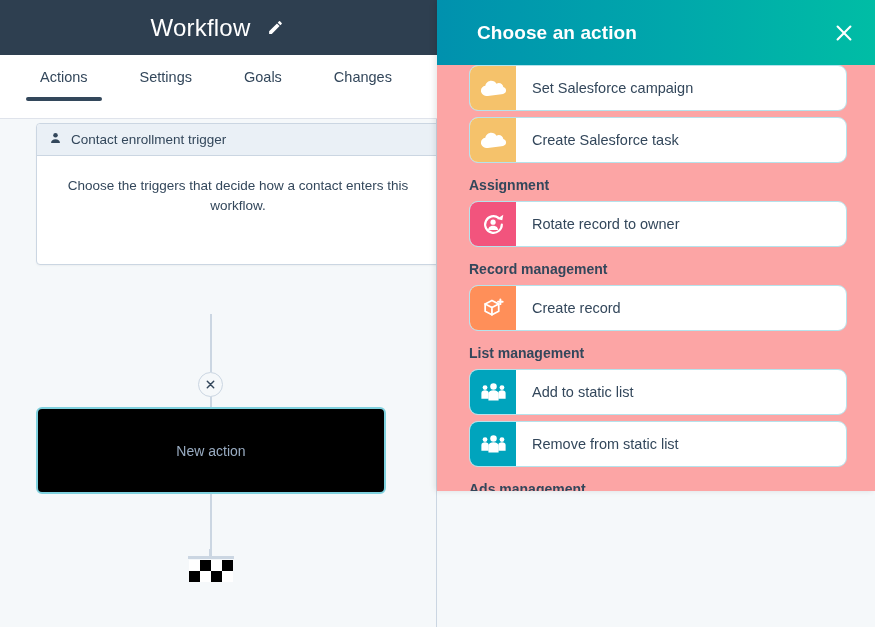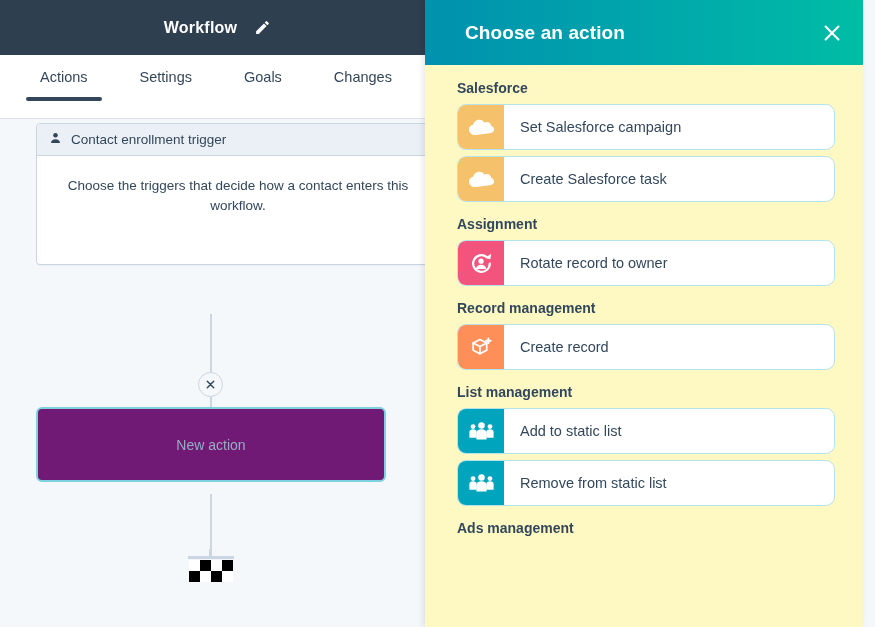--- a/index.html
+++ b/index.html
@@ -17,21 +17,21 @@
     width: 437px; height: 627px;
     background: #f5f8fa;
     overflow: hidden;
   }
   #topbar {
     height: 55px; background: #2e3f50;
     display: flex; align-items: center; justify-content: center;
     gap: 14px;
   }
   #wf-title {
-    color: #ffffff; font-size: 16px; font-weight: 700; letter-spacing: .2px;
+    color: #ffffff; font-size: 24px; font-weight: 400; letter-spacing: .2px;
   }
   #pencil-btn {
     width: 22px; height: 22px; display: flex; align-items: center; justify-content: center;
     cursor: pointer;
   }
   #tabsbar {
     height: 64px; background: #ffffff;
     display: flex; align-items: flex-start; padding-left: 26px;
     border-bottom: 1px solid #dfe3eb;
     position: relative;
@@ -87,41 +87,41 @@
 
   #remove-node-btn {
     position: absolute; left: 198px; top: 253px;
     width: 25px; height: 25px; border-radius: 50%;
     background: #f5f8fa; border: 1px solid #cbd6e2;
     display: flex; align-items: center; justify-content: center;
     cursor: pointer;
   }
 
   #new-action-card {
-    position: absolute; left: 36px; top: 288px; width: 350px; height: 75px;
-    background: #701a75; border: 2px solid #7fd1de; border-radius: 6px;
+    position: absolute; left: 36px; top: 288px; width: 350px; height: 87px;
+    background: #000000; border: 2px solid #7fd1de; border-radius: 6px;
     display: flex; align-items: center; justify-content: center;
     cursor: pointer;
   }
   #new-action-label { font-size: 14px; color: #99acc2; }
 
   #goal-flag { position: absolute; left: 188px; top: 430px; }
   .flag-pole { width: 3px; height: 10px; background: #cbd6e2; margin-left: 21px; }
   .flag-cross { width: 46px; height: 3px; background: #cbd6e2; margin-top: -3px; }
   .flag-grid {
     display: grid; grid-template-columns: repeat(4, 11px);
     grid-template-rows: repeat(2, 11px); margin-top: 1px; margin-left: 1px;
   }
   .fc-w { background: #ffffff; }
   .fc-b { background: #000000; }
 
   
   #panel {
-    position: absolute; right: 12px; top: 0; width: 438px; height: 627px;
-    background: #fef9c3; display: flex; flex-direction: column;
+    position: absolute; right: 0; top: 0; width: 438px; height: 491px;
+    background: #fca5a5; display: flex; flex-direction: column;
     box-shadow: -2px 0 6px rgba(0,0,0,.10);
   }
   #panel-head {
     height: 65px; flex: 0 0 65px;
     background: linear-gradient(90deg, #0091ae 0%, #00a8ab 55%, #00bda5 100%);
     display: flex; align-items: center; justify-content: space-between;
     padding: 0 16px 0 40px;
   }
   #panel-title { color: #fff; font-size: 19px; font-weight: bold; letter-spacing: .1px; }
   #panel-close { width: 30px; height: 30px; display: flex; align-items: center; justify-content: center; cursor: pointer; }
@@ -231,21 +231,20 @@
       <span id="panel-title">Choose an action</span>
       <span id="panel-close">
         <svg width="22" height="22" viewBox="0 0 24 24" stroke="#ffffff" stroke-width="2.3" stroke-linecap="round" fill="none">
           <path d="M5 5 L19 19 M19 5 L5 19"></path>
         </svg>
       </span>
     </div>
 
     <div id="panel-body">
 
-      <div class="section-title first">Salesforce</div>
       <div class="action-card">
         <span class="action-icon" style="background:#f5c26b">
           <svg width="26" height="18" viewBox="0 0 28 18" fill="#ffffff">
             <path d="M8.4 17.6C4.1 17.6 1 15.1 1 11.9c0-2.6 2-4.7 4.7-5.2C6.2 3.6 8.9 1.2 12.2 1.2c2.4 0 4.5 1.2 5.6 3.1.7-.4 1.5-.6 2.4-.6 2.6 0 4.7 1.9 4.9 4.3 1.8.5 3 1.9 3 3.6 0 2.2-2.1 4-5 4z"></path>
           </svg>
         </span>
         <span class="action-label">Set Salesforce campaign</span>
       </div>
       <div class="action-card">
         <span class="action-icon" style="background:#f5c26b">

